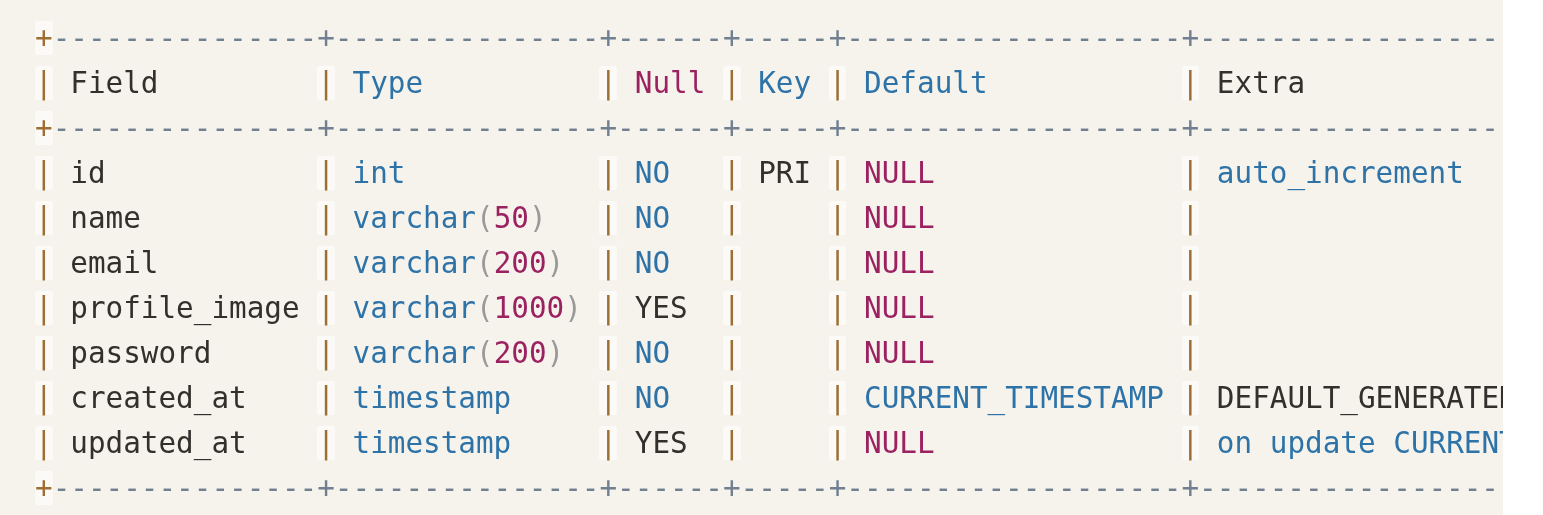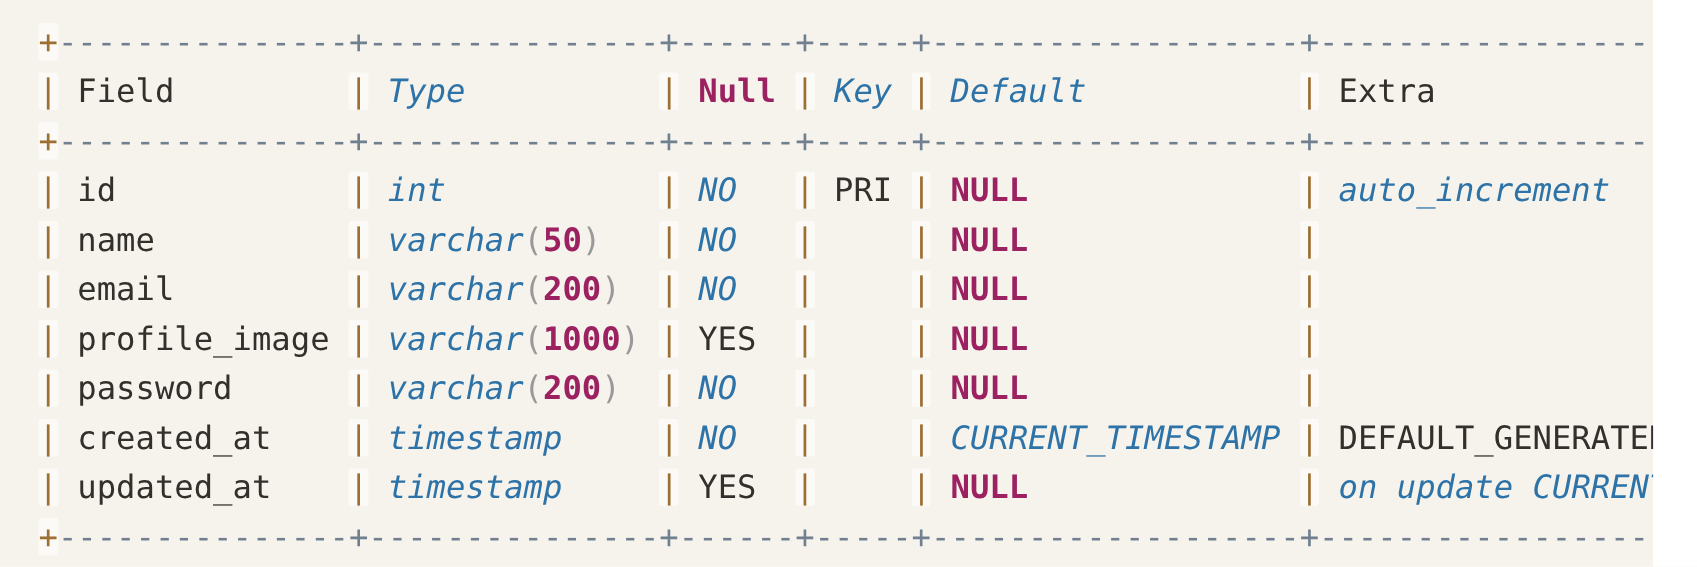--- a/index.html
+++ b/index.html
@@ -26,22 +26,22 @@
     overflow:hidden;
   }
   pre.term{
     margin:0;padding:16px 0 0 35px;
     font-family:"DejaVu Sans Mono","Liberation Mono",monospace;
     font-size:29.3px;line-height:45px;
     color:var(--c-plain);
     white-space:pre;
   }
   .tok-plain{color:var(--c-plain);}
-  .tok-kw{color:var(--c-kw);font-style:italic;}
-  .tok-lit{color:var(--c-lit);font-weight:bold;}
+  .tok-kw{color:var(--c-kw);}
+  .tok-lit{color:var(--c-lit);}
   .tok-punct{color:var(--c-punct);}
   .tok-comment{color:var(--c-comment);}
   .tok-op{color:var(--c-op);background:var(--op-bg);border-radius:2px;}
   .gutter{
     position:absolute;top:0;right:0;bottom:0;width:40px;
     background:var(--bg-page);
   }
 </style>
 </head>
 <body>

